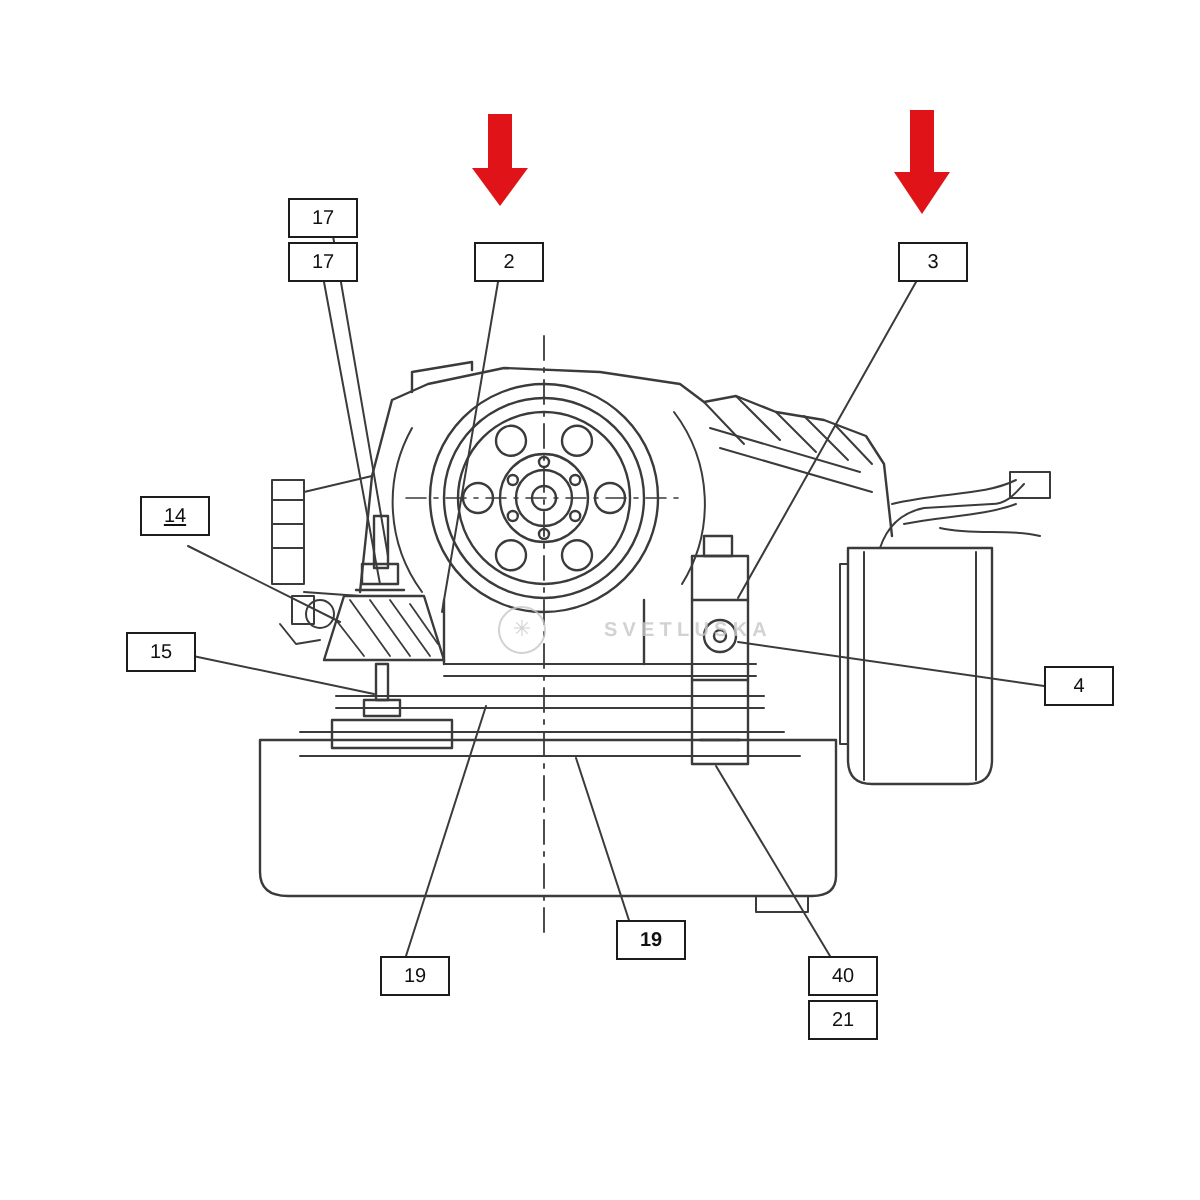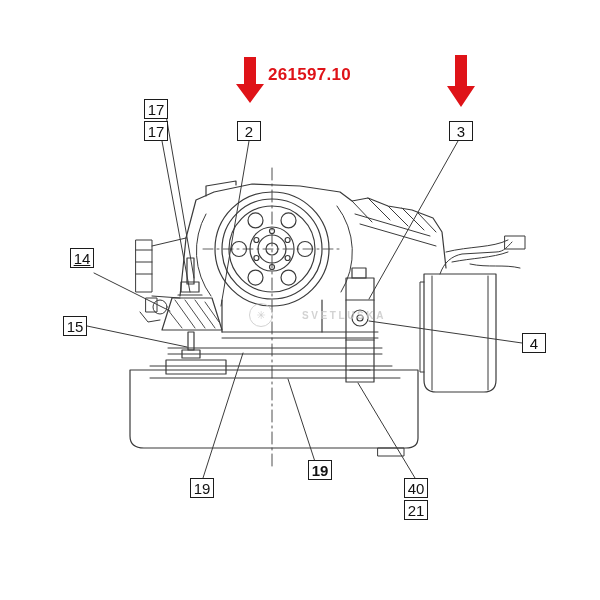--- a/index.html
+++ b/index.html
@@ -2,24 +2,24 @@
 <html><head>
 <meta charset="utf-8">
 <style>
   html,body{margin:0;padding:0;background:#ffffff;}
   .canvas{
     position:relative;width:600px;height:600px;background:#ffffff;
     font-family:"Liberation Sans", sans-serif;overflow:hidden;
   }
   .line-art{position:absolute;left:0;top:0;}
   .callout{
-    position:absolute;width:24px;height:20px;box-sizing:border-box;
+    position:absolute;width:35px;height:20px;box-sizing:border-box;
     border:1.4px solid #1c1c1c;background:#ffffff;
     display:flex;align-items:center;justify-content:center;
-    font-size:15px;color:#111;z-index:5;
+    font-size:10px;color:#111;z-index:5;
   }
   .part-number{
     position:absolute;color:#df1318;font-weight:bold;font-size:17px;
     letter-spacing:0.3px;z-index:5;
   }
   .watermark{
     position:absolute;left:249px;top:303px;display:flex;align-items:center;
     gap:5px;z-index:3;opacity:0.8;
   }
   .watermark-logo{
@@ -168,21 +168,20 @@
       <polygon points="244,57 256,57 256,84 264,84 250,103 236,84 244,84"></polygon>
       <polygon points="455,55 467,55 467,86 475,86 461,107 447,86 455,86"></polygon>
     </g>
   </svg>
 
   <div class="watermark">
     <span class="watermark-logo">✳</span>
     <span class="watermark-text">SVETLUSKA</span>
   </div>
 
-  <div class="part-number" style="left:268px;top:65px;">261597.10</div>
 
   <div class="callout" style="left:144px;top:99px;">17</div>
   <div class="callout" style="left:144px;top:121px;">17</div>
   <div class="callout" style="left:237px;top:121px;">2</div>
   <div class="callout" style="left:449px;top:121px;">3</div>
   <div class="callout" style="left:70px;top:248px;text-decoration:underline;">14</div>
   <div class="callout" style="left:63px;top:316px;">15</div>
   <div class="callout" style="left:522px;top:333px;">4</div>
   <div class="callout" style="left:190px;top:478px;">19</div>
   <div class="callout" style="left:308px;top:460px;font-weight:bold;">19</div>

